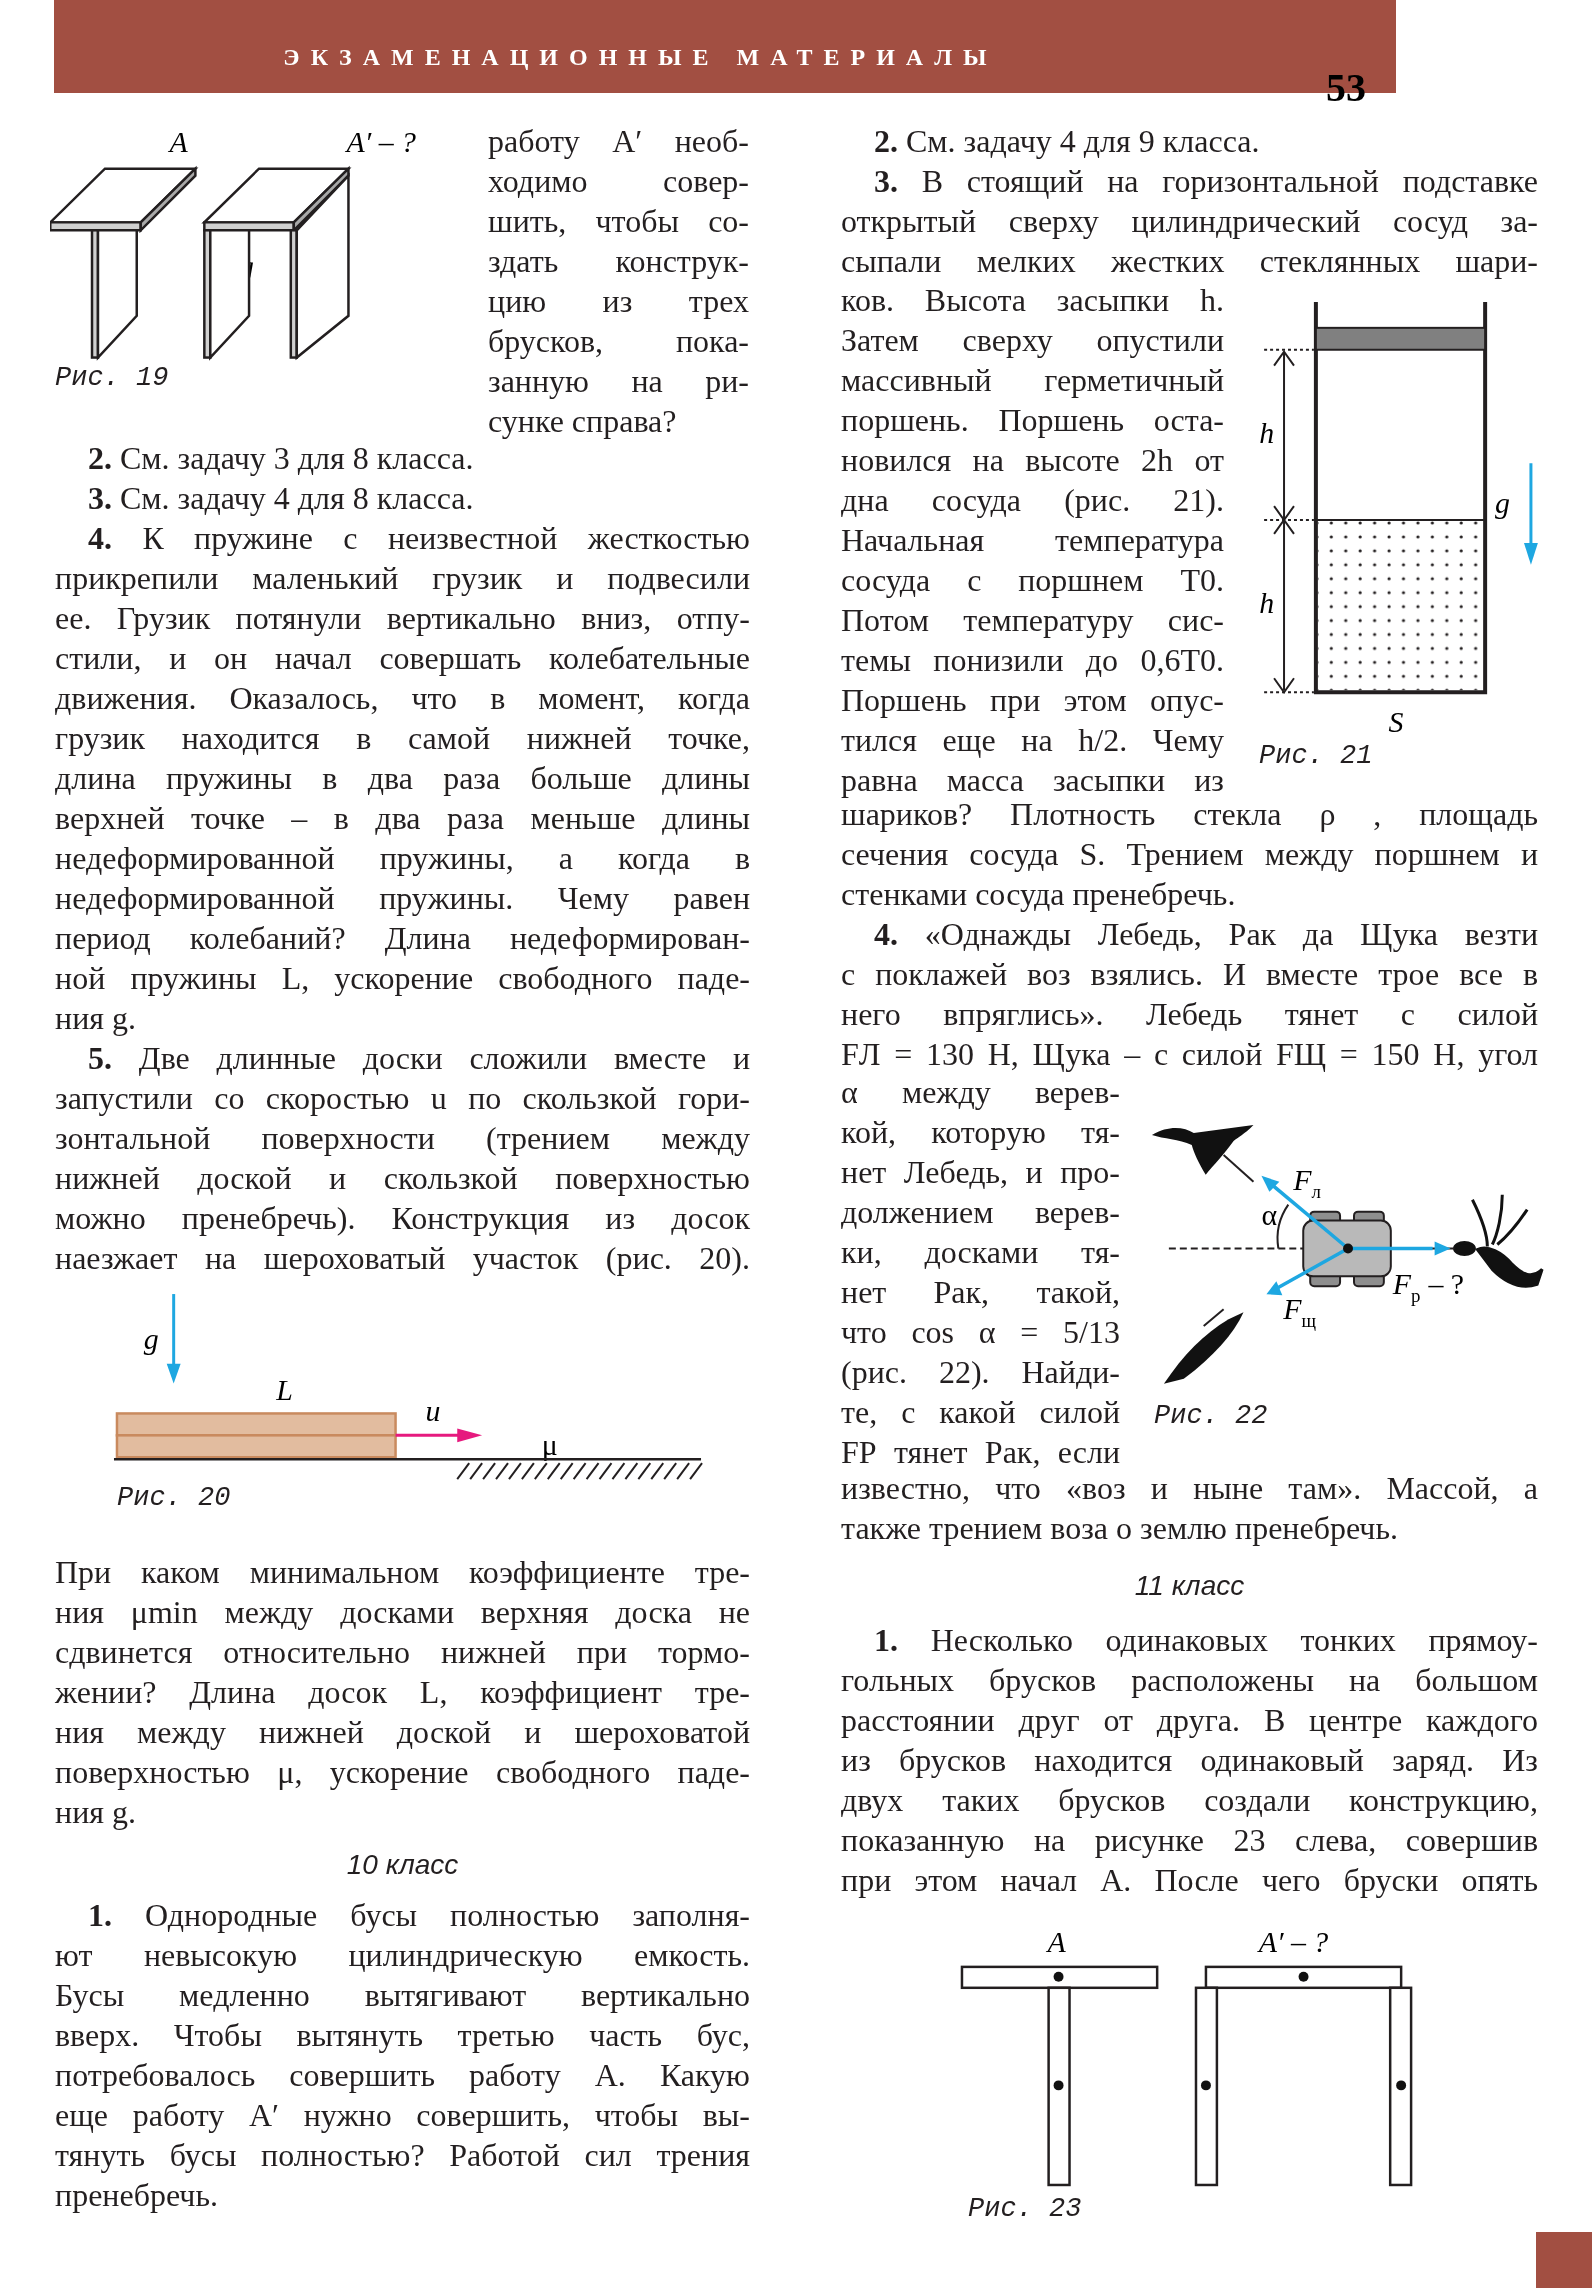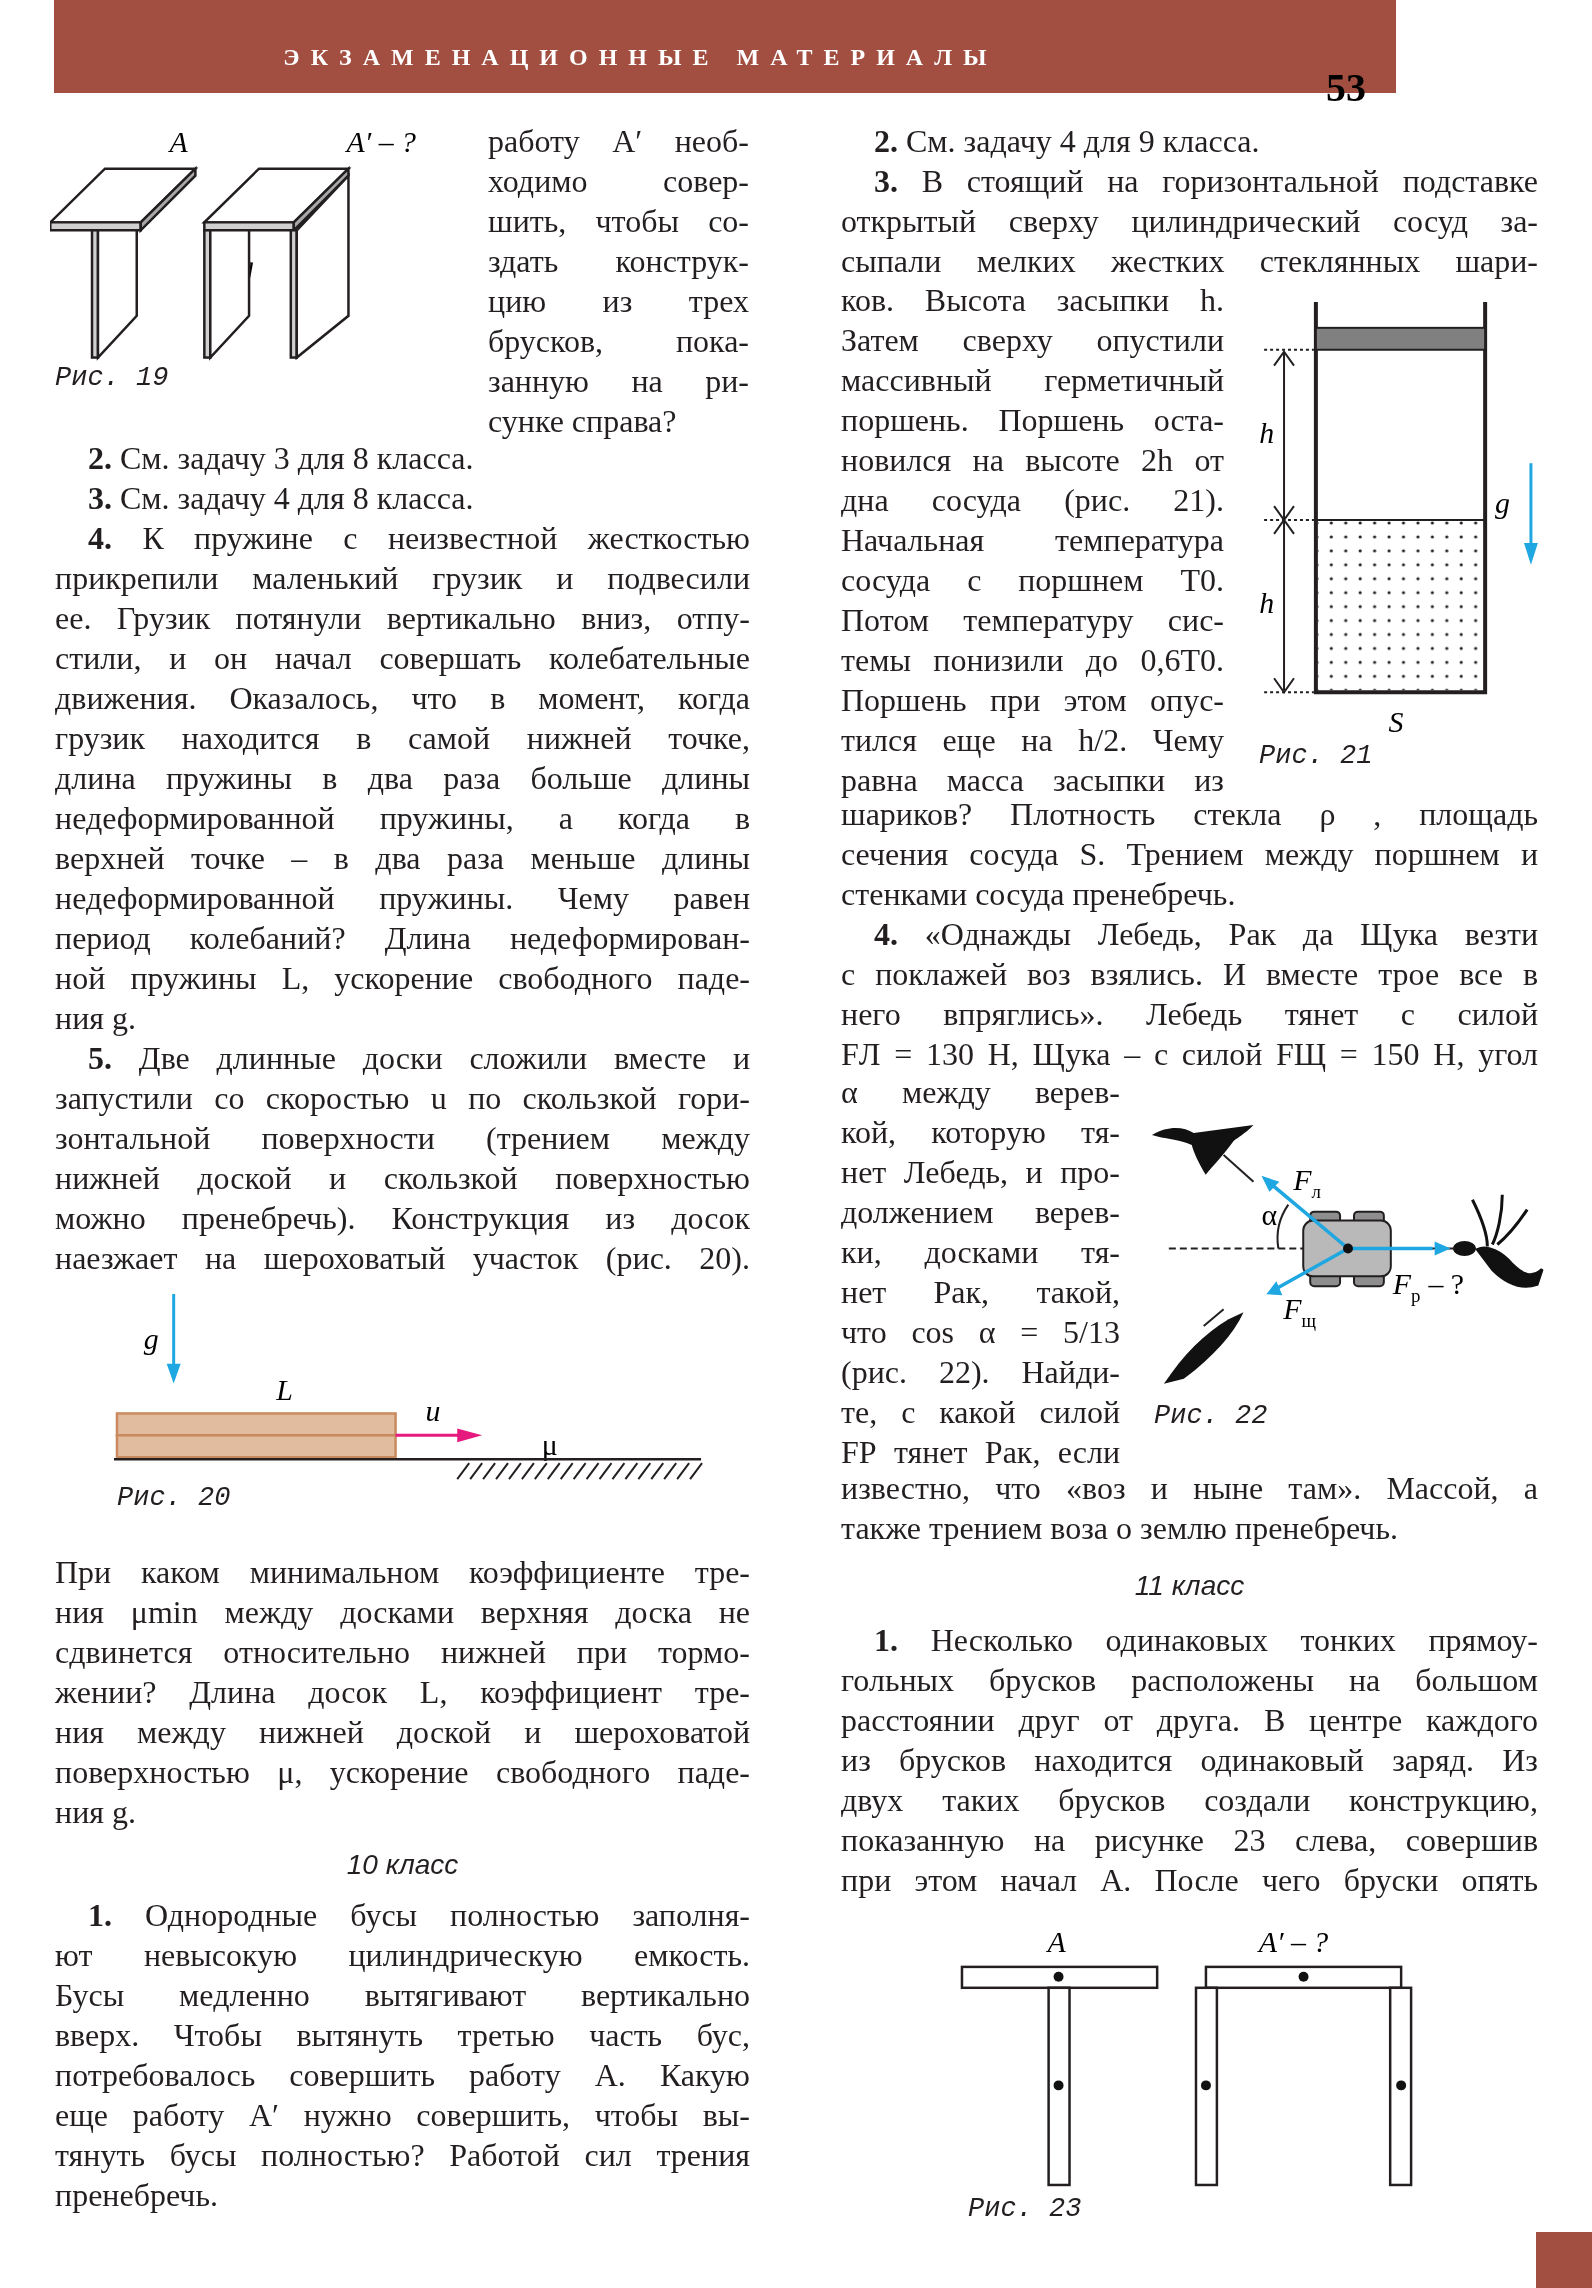--- a/index.html
+++ b/index.html
@@ -71,22 +71,22 @@
 <div class="p" style="left:55px;top:438px;width:695px">
   <span class="j l" style="padding-left:33px"><span class="b">2.</span> <span>См. задачу 3 для 8 класса.</span></span>
   <span class="j l" style="padding-left:33px"><span class="b">3.</span> <span>См. задачу 4 для 8 класса.</span></span>
   <span class="j" style="padding-left:33px"><span class="b">4.</span> <span>К пружине с неизвестной жесткостью</span></span>
   <span class="j">прикрепили маленький грузик и подвесили</span>
   <span class="j">ее. Грузик потянули вертикально вниз, отпу-</span>
   <span class="j">стили, и он начал совершать колебательные</span>
   <span class="j">движения. Оказалось, что в момент, когда</span>
   <span class="j">грузик находится в самой нижней точке,</span>
   <span class="j">длина пружины в два раза больше длины</span>
+  <span class="j">верхней точке – в два раза меньше длины</span>
   <span class="j">недеформированной пружины, а когда в</span>
-  <span class="j">верхней точке – в два раза меньше длины</span>
   <span class="j">недеформированной пружины. Чему равен</span>
   <span class="j">период колебаний? Длина недеформирован-</span>
   <span class="j">ной пружины L, ускорение свободного паде-</span>
   <span class="j l">ния g.</span>
   <span class="j" style="padding-left:33px"><span class="b">5.</span> <span>Две длинные доски сложили вместе и</span></span>
   <span class="j">запустили со скоростью u по скользкой гори-</span>
   <span class="j">зонтальной поверхности (трением между</span>
   <span class="j">нижней доской и скользкой поверхностью</span>
   <span class="j">можно пренебречь). Конструкция из досок</span>
   <span class="j">наезжает на шероховатый участок (рис. 20).</span>

